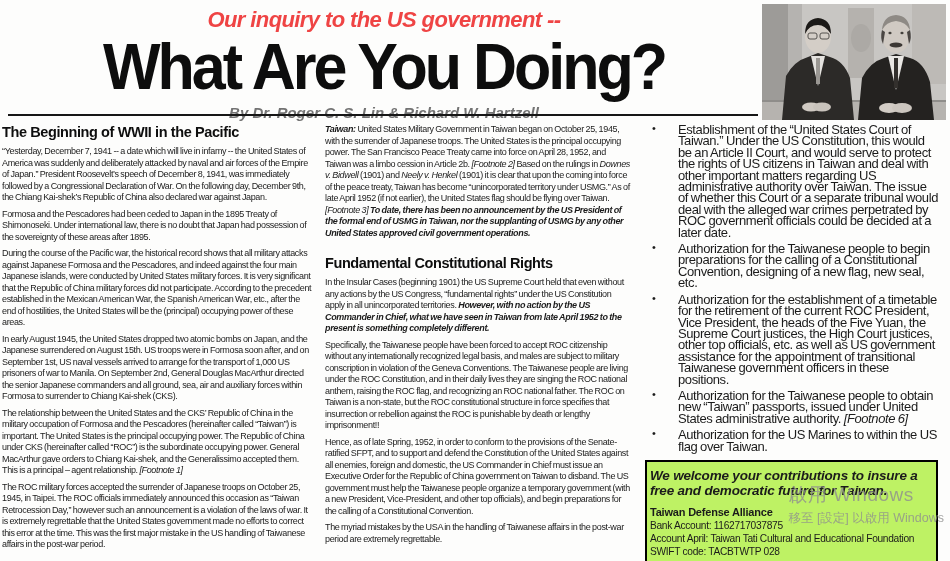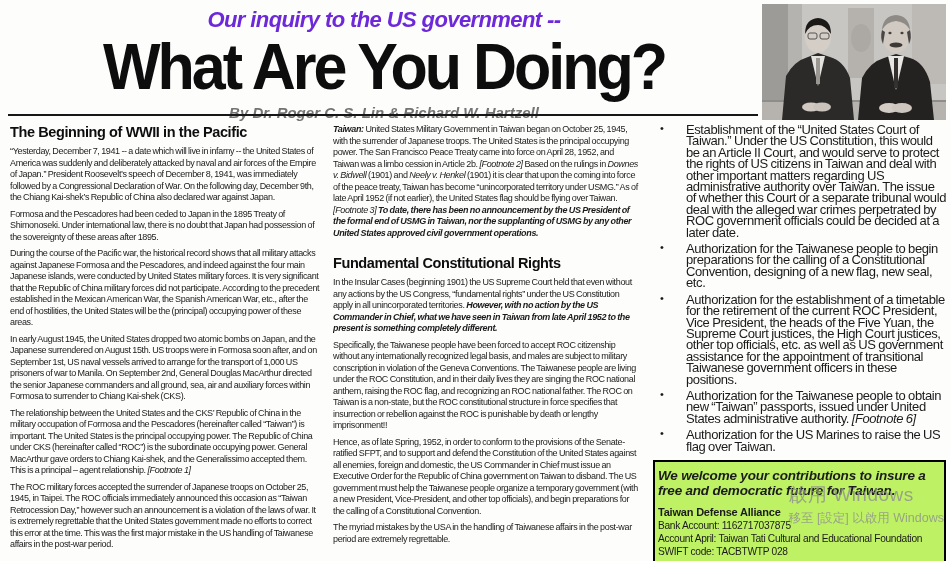--- a/index.html
+++ b/index.html
@@ -3,31 +3,31 @@
 <meta charset="utf-8">
 <style>
   html,body{margin:0;padding:0;}
   body{
     width:950px;height:561px;position:relative;overflow:hidden;
     background:#fdfdfc;color:#1b1b1b;
     font-family:"Liberation Sans",sans-serif;
   }
   
   .header{position:absolute;top:0;left:0;width:768px;text-align:center;}
-  .tagline{margin-top:7px;font-size:22px;font-weight:700;font-style:italic;letter-spacing:-0.6px;color:#6d28d9;}
+  .tagline{margin-top:7px;font-size:22px;font-weight:700;font-style:italic;letter-spacing:-0.6px;color:#ef4444;}
   .main-title{
     margin:1px 0 0;font-size:61px;font-weight:700;line-height:62px;
     letter-spacing:-3px;color:#0d0d0d;transform:scaleY(1.06);transform-origin:top center;
   }
   .byline{font-size:15px;font-weight:700;font-style:italic;margin-top:8px;color:#737373;}
   .rule{position:absolute;left:8px;top:114px;width:750px;height:2px;background:#161616;}
   
   .photo{position:absolute;top:4px;left:762px;width:184px;height:116px;display:block;}
   
-  .cols{position:absolute;left:10px;top:124px;width:936px;height:437px;display:flex;overflow:hidden;}
+  .cols{position:absolute;left:2px;top:124px;width:936px;height:437px;display:flex;overflow:hidden;}
   .col{overflow:hidden;}
   .col1{width:310px;margin-right:13px;}
   .col2{width:307px;margin-right:13px;}
   .col3{width:293px;}
   .col-heading{font-size:14.5px;font-weight:700;letter-spacing:-0.4px;margin:0 0 6px;color:#0e0e0e;}
   .col2 .col-heading{margin-top:16px;}
   .para{
     font-size:9px;line-height:11.5px;letter-spacing:-0.35px;word-spacing:-0.5px;
     margin:0 0 5px;text-align:left;
   }
@@ -115,21 +115,21 @@
     <p class="para">Specifically, the Taiwanese people have been forced to accept ROC citizenship without any internationally recognized legal basis, and males are subject to military conscription in violation of the Geneva Conventions. The Taiwanese people are living under the ROC Constitution, and in their daily lives they are singing the ROC national anthem, raising the ROC flag, and recognizing an ROC national father.  The ROC on Taiwan is a non-state, but the ROC constitutional structure in force specifies that insurrection or rebellion against the ROC is punishable by death or lengthy imprisonment!!</p>
     <p class="para">Hence, as of late Spring, 1952, in order to conform to the provisions of the Senate-ratified SFPT, and to support and defend the Constitution of the United States against all enemies, foreign and domestic, the US Commander in Chief must issue an Executive Order for the Republic of China government on Taiwan to disband.  The US government must help the Taiwanese people organize a temporary government (with a new President, Vice-President, and other top officials), and begin preparations for the calling of a Constitutional Convention.</p>
     <p class="para">The myriad mistakes by the USA in the handling of Taiwanese affairs in the post-war period are extremely regrettable.</p>
   </div>
 
   <div class="col col3">
     <div class="bullet">Establishment of the “United States Court of Taiwan.”  Under the US Constitution, this would be an Article II Court, and would serve to protect the rights of US citizens in Taiwan and deal with other important matters regarding US administrative authority over Taiwan. The issue of whether this Court or a separate tribunal would deal with the alleged war crimes perpetrated by ROC government officials could be decided at a later date.</div>
     <div class="bullet">Authorization for the Taiwanese people to begin preparations for the calling of a Constitutional Convention, designing of a new flag, new seal, etc.</div>
     <div class="bullet">Authorization for the establishment of a timetable for the retirement of the current ROC President, Vice President, the heads of the Five Yuan, the Supreme Court justices, the High Court justices, other top officials, etc. as well as US government assistance for the appointment of transitional Taiwanese government officers in these positions.</div>
     <div class="bullet"><span>Authorization for the Taiwanese people to obtain new “Taiwan” passports, issued under United States administrative authority. </span><span class="i">[Footnote 6]</span></div>
-    <div class="bullet">Authorization for the US Marines to raise the US flag over Taiwan.</div>
+    <div class="bullet">Authorization for the US Marines to within the US flag over Taiwan.</div>
 
     <div class="donation-box">
       <p class="box-headline">We welcome your contributions to insure a free and democratic future for Taiwan.</p>
       <p class="box-org">Taiwan Defense Alliance</p>
       <div class="box-line">Bank Account: 1162717037875</div>
       <div class="box-line">Account April: Taiwan Tati Cultural and Educational Foundation</div>
       <div class="box-line">SWIFT code: TACBTWTP 028</div>
       <div class="box-line">Bank Name: Taiwan Cooperative Road, Taichung Branch</div>
       <div class="box-line">Bank Address: No. 2 Tsu Yu Road, Section 2,</div>
     </div>

